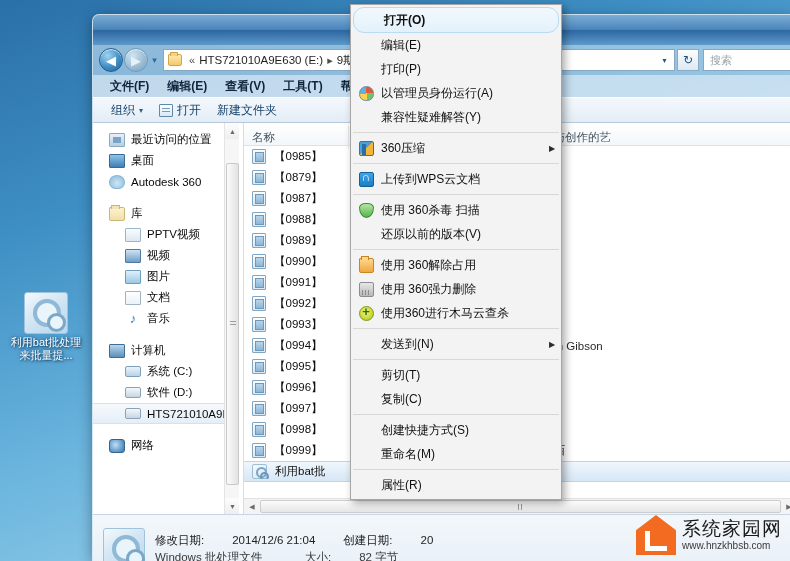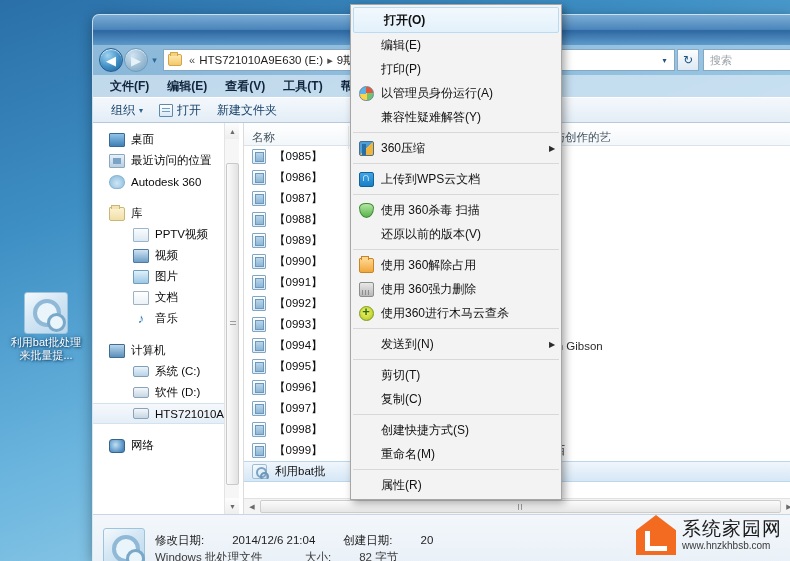--- a/index.html
+++ b/index.html
@@ -188,21 +188,21 @@
   #nav-pane {
     width: 146px; flex: none; position: relative;
     background: #ffffff;
     overflow: hidden;
   }
   #nav-list { padding: 6px 0 0 0; font-size: 11.5px; color: #0a0a0a; }
   .nav-item {
     height: 21px; display: flex; align-items: center;
     padding-left: 16px; gap: 6px; cursor: pointer; white-space: nowrap;
   }
-  .nav-item.lvl2 { padding-left: 40px; }
+  .nav-item.lvl2 { padding-left: 32px; }
   .nav-item.selected {
     background: linear-gradient(180deg,#f6f9fc,#e4eef7);
     border-top: 1px solid #d3e2ef; border-bottom: 1px solid #d3e2ef;
   }
   .nav-gap { height: 11px; }
   .ni { width: 16px; height: 14px; flex: none; position: relative; }
   .ni-desktop { background: linear-gradient(180deg,#8fc4e8,#3f7fb5); border:1px solid #39689a; border-radius:1px; }
   .ni-recent { background: linear-gradient(180deg,#e8f0f8,#b9cfe2); border:1px solid #8aa8c2; border-radius:1px; }
   .ni-recent::after{content:"";position:absolute;left:3px;top:3px;width:8px;height:6px;background:#7ba3c6;}
   .ni-cloud { background: radial-gradient(circle at 50% 60%, #cfe6f5 0%, #9cc6e2 70%); border-radius: 50% 50% 45% 45%; border:1px solid #86b4d4;}
@@ -366,21 +366,21 @@
     font-size: 12px; color: #101010;
     z-index: 50;
   }
   .cm-item {
     height: 24px; display: flex; align-items: center;
     padding-left: 0; cursor: pointer; position: relative;
   }
   .cm-item.highlight {
     background: linear-gradient(180deg,#f2f8fd 0%,#e3f1fb 100%);
     border: 1px solid #b8dcf4;
-    border-radius: 2px;
+    border-radius: 11px;
     margin: 0 2px; height: 26px;
   }
   .cm-ico {
     width: 30px; flex: none; display: flex; align-items: center; justify-content: center;
   }
   .cm-label { flex: 1; white-space: nowrap; }
   .cm-item.bold .cm-label { font-weight: bold; }
   .cm-arrow { width: 18px; flex: none; text-align: center; font-size: 8px; color: #2a2a2a; }
   .cm-sep { height: 1px; background: #d8d8d8; margin: 3px 2px 3px 2px; }
   
@@ -487,26 +487,26 @@
       <span>打开</span>
     </div>
     <div class="tb">新建文件夹</div>
   </div>
 
   <div id="body-area">
 
     <div id="nav-pane">
       <div id="nav-list">
         <div class="nav-item">
+          <span class="ni ni-recent"></span>
+          <span>最近访问的位置</span>
+        </div>
+        <div class="nav-item">
           <span class="ni ni-desktop"></span>
           <span>桌面</span>
-        </div>
-        <div class="nav-item">
-          <span class="ni ni-recent"></span>
-          <span>最近访问的位置</span>
         </div>
         <div class="nav-item">
           <span class="ni ni-cloud"></span>
           <span>Autodesk 360</span>
         </div>
         <div class="nav-gap"></div>
         <div class="nav-item">
           <span class="ni ni-lib"></span>
           <span>库</span>
         </div>
@@ -575,21 +575,21 @@
           <span class="cell-name">
               <span class="mp3-ico"></span>
               <span>【0985】</span>
             </span>
           <span class="cell-title"></span>
           <span class="cell-artist"></span>
         </div>
         <div class="frow">
           <span class="cell-name">
               <span class="mp3-ico"></span>
-              <span>【0986】</span>
+              <span>【0879】</span>
             </span>
           <span class="cell-title"></span>
           <span class="cell-artist"></span>
         </div>
         <div class="frow">
           <span class="cell-name">
               <span class="mp3-ico"></span>
               <span>【0987】</span>
             </span>
           <span class="cell-title"></span>

